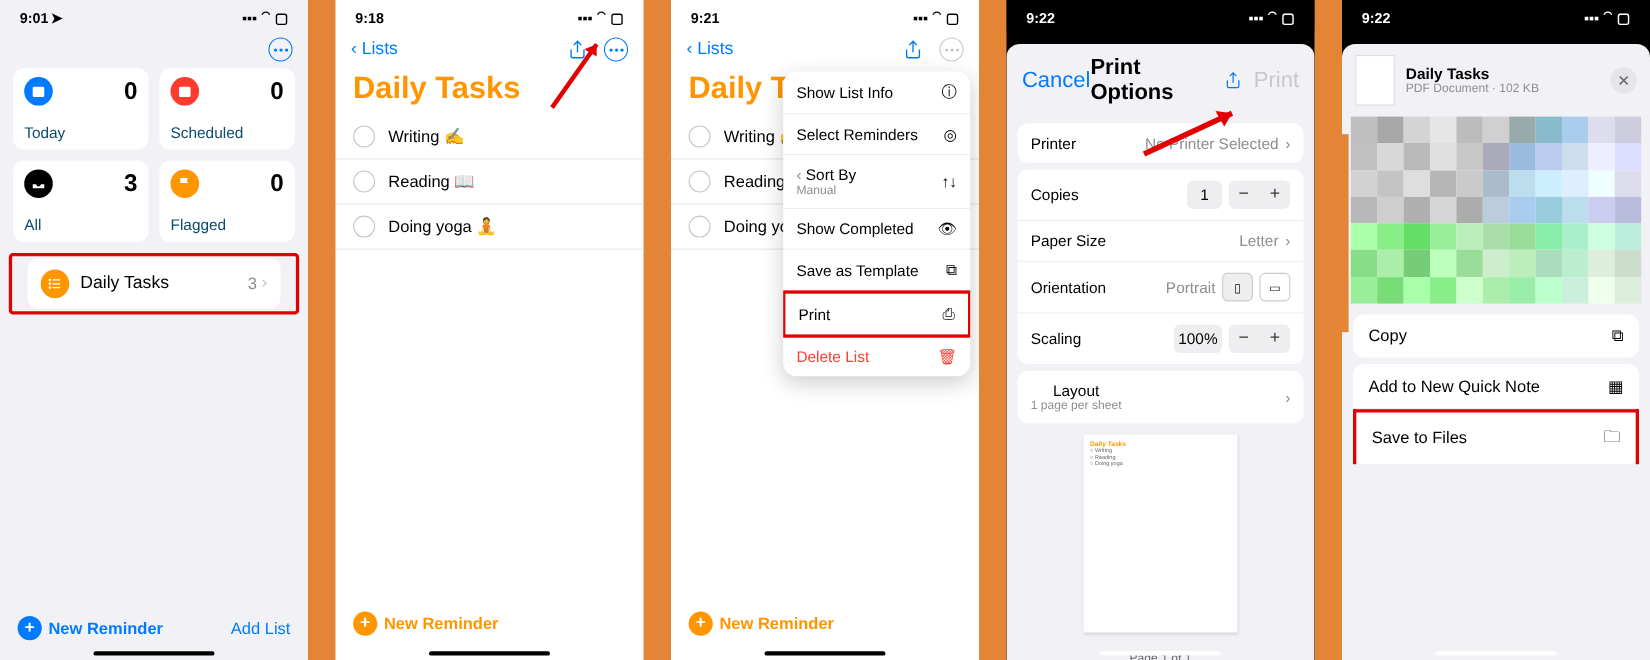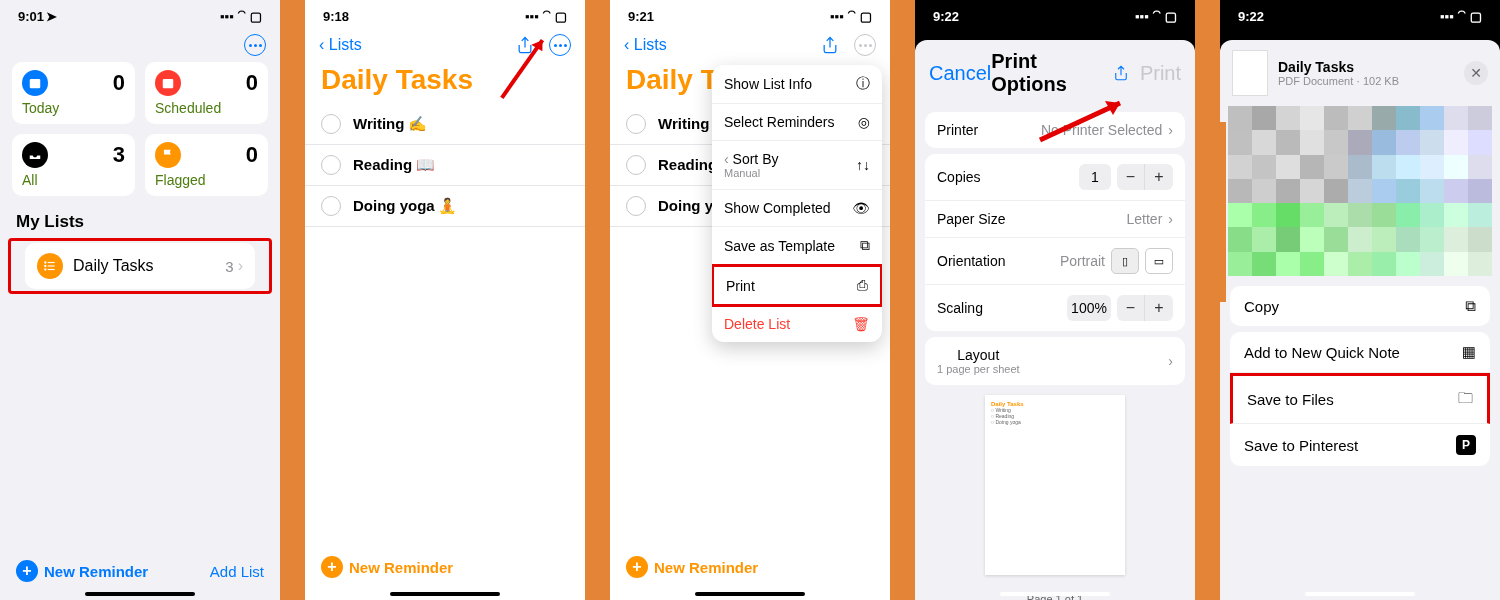--- a/index.html
+++ b/index.html
@@ -16,39 +16,39 @@
   .more-circle { width:22px; height:22px; border:1.5px solid #007aff; border-radius:50%; display:flex; justify-content:center; align-items:center; color:#007aff; font-size:12px; letter-spacing:1px;}
   .more-dots { display:flex; gap:2px;}
   .more-dots span{width:3px;height:3px;background:#007aff;border-radius:50%;}
   .search-bar { margin:4px 12px 10px; background:#e4e4e9; border-radius:10px; display:flex; align-items:center; padding:6px 10px; color:#8e8e93; font-size:15px; }
   .search-bar svg { margin-right:6px; }
   .grid-cards { display:grid; grid-template-columns:1fr 1fr; gap:10px; margin:0 12px 10px; }
   .card { background:#fff; border-radius:10px; padding:8px 10px; }
   .card-top { display:flex; justify-content:space-between; align-items:center; }
   .card-icon { width:26px; height:26px; border-radius:50%; display:flex; align-items:center; justify-content:center; }
   .card-count { font-size:22px; font-weight:700; }
-  .card-label { font-size:14px; color:#4d7c0f; margin-top:4px; }
+  .card-label { font-size:14px; color:#0c4a6e; margin-top:16px; }
   .card-single { background:#fff; border-radius:10px; padding:8px 10px; margin:0 12px 10px; width:124px; }
   .section-head { font-size:17px; font-weight:700; margin:6px 16px; }
   .list-row { background:#fff; margin:0 12px; border-radius:10px; display:flex; align-items:center; padding:10px 12px; }
   .list-icon { width:26px; height:26px; border-radius:50%; background:#ff9500; display:flex; align-items:center; justify-content:center; margin-right:10px;}
   .list-count { margin-left:auto; color:#8e8e93; font-size:15px; }
   .chev { color:#c7c7cc; margin-left:4px; }
   .red-box { border:3px solid #e30000; border-radius:4px; }
   .bottom-bar { position:absolute; bottom:18px; left:0; right:0; display:flex; justify-content:space-between; padding:0 16px; align-items:center; }
   .new-rem { display:flex; align-items:center; color:#007aff; font-weight:600; font-size:15px; }
   .plus-circle { width:22px;height:22px;border-radius:50%;background:#007aff;color:#fff;display:flex;align-items:center;justify-content:center;margin-right:6px;font-size:16px;line-height:1;}
   .add-list { color:#007aff; font-size:15px; }
 
   
   .nav-row { display:flex; justify-content:space-between; align-items:center; padding:6px 14px 4px; }
   .back-link { color:#007aff; font-size:16px; display:flex; align-items:center; }
   .nav-icons { display:flex; gap:14px; }
   .title-big { color:#ff9500; font-size:28px; font-weight:700; padding:4px 16px 8px; }
-  .task-row { display:flex; align-items:center; padding:10px 16px; border-bottom:0.5px solid #e5e5ea; font-size:15px;font-weight:bold;}
+  .task-row { display:flex; align-items:center; padding:10px 16px; border-bottom:0.5px solid #e5e5ea; font-size:15px;}
   .task-circle { width:20px; height:20px; border:1.5px solid #c7c7cc; border-radius:50%; margin-right:12px; }
   .new-rem-orange { display:flex; align-items:center; color:#ff9500; font-weight:600; font-size:15px; position:absolute; bottom:22px; left:16px;}
   .plus-orange { width:22px;height:22px;border-radius:50%;background:#ff9500;color:#fff;display:flex;align-items:center;justify-content:center;margin-right:6px;font-size:16px;}
   .arrow-red { position:absolute; color:#e30000; font-size:40px; transform:rotate(-30deg); }
 
   
   .popup-menu { position:absolute; top:65px; right:8px; width:170px; background:#fff; border-radius:12px; box-shadow:0 6px 20px rgba(0,0,0,0.2); overflow:hidden; font-size:14px;}
   .menu-item { display:flex; justify-content:space-between; align-items:center; padding:10px 12px; border-bottom:0.5px solid #eee; }
   .menu-item:last-child{border-bottom:none;}
   .menu-sub { font-size:11px; color:#8e8e93; }
@@ -154,21 +154,20 @@
           <div class="card-icon" style="background:#ff9500">
             <svg width="14" height="14" viewBox="0 0 24 24" fill="#fff">
               <path d="M5 3v18M5 3h12l-2 4 2 4H5"></path>
             </svg>
           </div>
           <div class="card-count">0</div>
         </div>
       <div class="card-label">Flagged</div>
     </div>
   </div>
-  <div class="section-head">My Lists</div>
   <div class="red-box" style="margin:0 8px; padding:2px;">
     <div class="list-row">
       <div class="list-icon">
           <svg width="14" height="14" viewBox="0 0 24 24" fill="none" stroke="#fff" stroke-width="2">
             <line x1="8" y1="6" x2="20" y2="6"></line>
             <line x1="8" y1="12" x2="20" y2="12"></line>
             <line x1="8" y1="18" x2="20" y2="18"></line>
             <circle cx="4" cy="6" r="1"></circle>
             <circle cx="4" cy="12" r="1"></circle>
             <circle cx="4" cy="18" r="1"></circle>
@@ -512,20 +511,16 @@
     </div>
     <div class="action-group">
       <div class="action-row">
           <span>Add to New Quick Note</span>
           <span>▦</span>
         </div>
       <div class="action-row red-box" style="border-radius:0">
           <span>Save to Files</span>
           <span>🗀</span>
         </div>
-      <div class="action-row">
-          <span>Save to Pinterest</span>
-          <span style="background:#000;color:#fff;width:20px;height:20px;border-radius:4px;display:flex;align-items:center;justify-content:center;font-weight:bold;font-size:12px">P</span>
-        </div>
     </div>
   </div>
   <div class="home-ind" style="background:#fff"></div>
 </div>
 
 </body></html>

